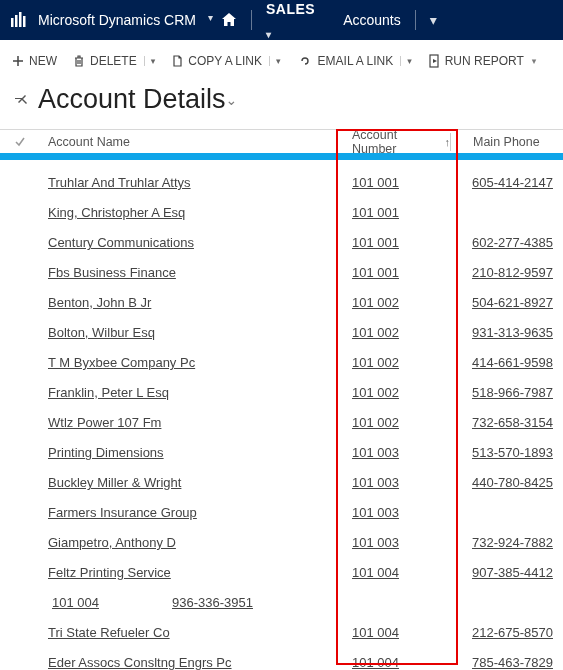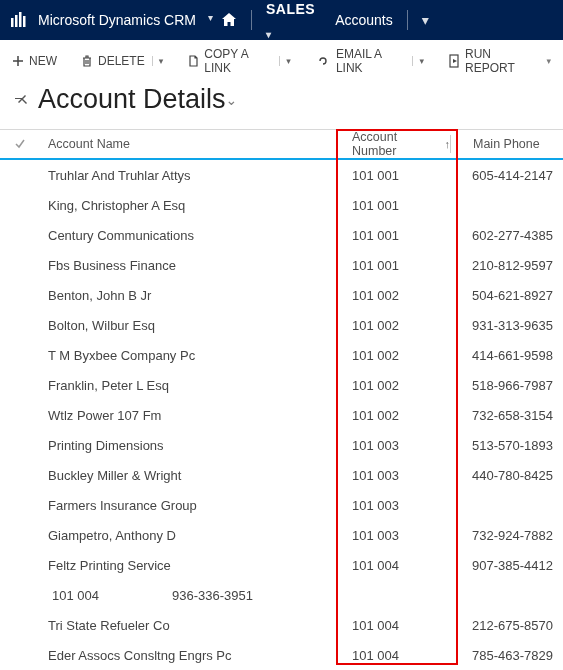--- a/index.html
+++ b/index.html
@@ -41,21 +41,21 @@
   .topnav .nav-item.sales { font-weight: 600; letter-spacing: 0.5px; flex-direction: column; }
   .chev { font-size: 10px; opacity: 0.85; }
   .home-icon svg { display:block; }
 
   
   .cmdbar {
     display: flex;
     align-items: center;
     height: 42px;
     padding: 12px 10px;
-    gap: 20px;
+    gap: 12px;
     color: #333;
   }
   .cmd {
     display: flex;
     align-items: center;
     gap: 5px;
     font-size: 12px;
     cursor: pointer;
     color: #444;
     padding: 3px 2px;
@@ -89,39 +89,40 @@
   .pagetitle .chev { font-size: 14px; color: #666; }
 
   
   .grid {
     border-top: 1px solid #d8d8d8;
   }
   .grid-header {
     display: flex;
     align-items: center;
     height: 30px;
-    border-bottom: 2px solid #0ea5e9;
+    border-bottom: 7px solid #0ea5e9;
     color: #555;
     font-size: 12.5px;
   }
   .col-check { width: 40px; display:flex; justify-content:center; color:#999; }
   .col-name { flex: 0 0 300px; padding-left: 8px; }
   .col-acct { flex: 0 0 110px; padding-left: 12px; display:flex; align-items:center; }
   .col-acct .sort-arrow { color:#666; font-size:11px; }
   .col-phone { flex: 1; padding-left: 22px; }
   .grid-header .hdr { cursor:pointer; }
 
   .grid-body { }
   .row {
     display: flex;
-    align-items: center;
+    align-items: flex-end;
     height: 30px;
     font-size: 13px;
     color: #444;
     cursor: pointer;
+    text-decoration: underline;
   }
   .row .col-check { }
   .row .col-name { color:#444; }
   .row .col-acct { }
   .row .col-phone { }
 
   
   .highlight-box {
     position: absolute;
     border: 2px solid #e60000;
@@ -155,21 +156,21 @@
   <span class="home-icon nav-item">
     <svg width="16" height="16" viewBox="0 0 16 16">
         <path fill="#fff" d="M8 1 L1 7 L3 7 L3 14 L6.5 14 L6.5 10 L9.5 10 L9.5 14 L13 14 L13 7 L15 7 Z"></path>
       </svg>
   </span>
   <div class="sep"></div>
   <div class="nav-item sales">
     <span>SALES</span>
     <span class="chev">▾</span>
   </div>
-  <div class="nav-item" style="margin-left:12px;">
+  <div class="nav-item" style="margin-left:20px;">
     <span>Accounts</span>
   </div>
   <div class="sep"></div>
   <span class="chev nav-item">▾</span>
 </div>
 
 <div class="cmdbar">
   <div class="cmd">
     <span>
       <svg width="12" height="12" viewBox="0 0 12 12">

